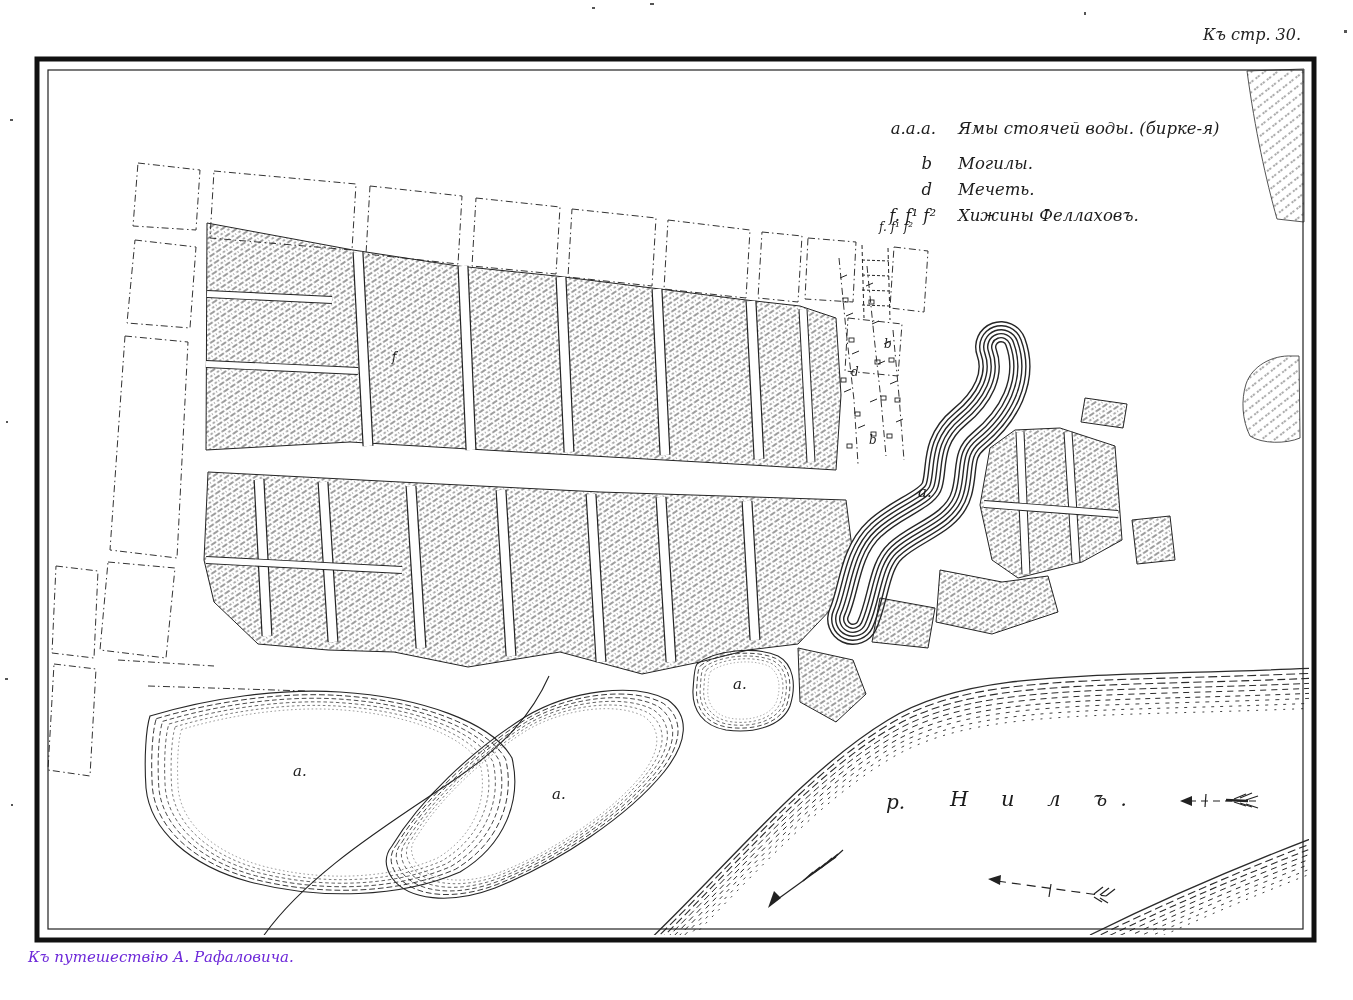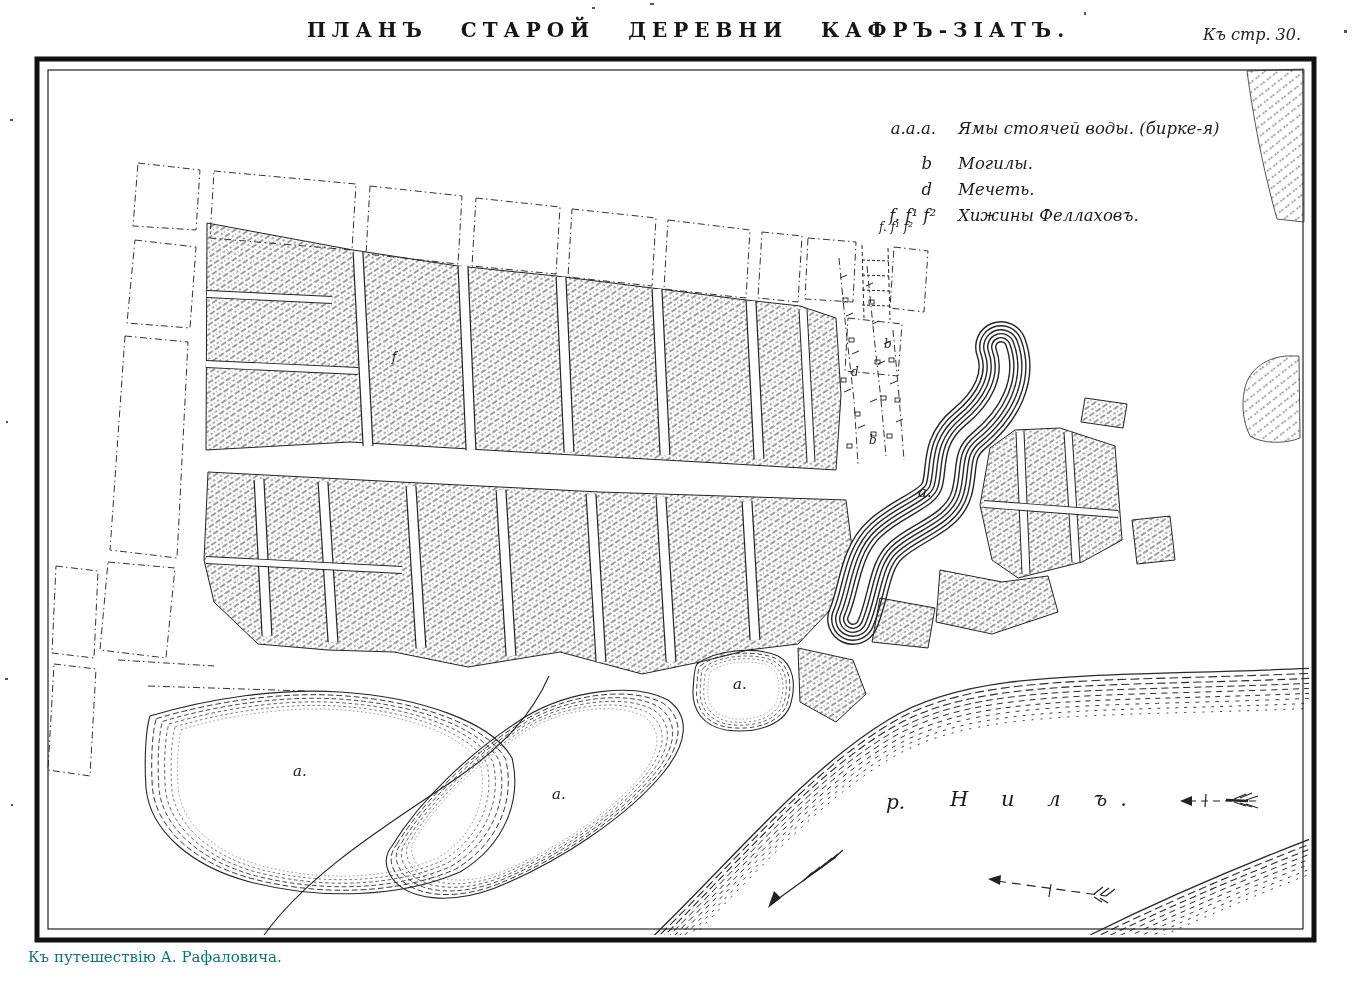--- a/index.html
+++ b/index.html
@@ -2,42 +2,41 @@
 <html><head>
 <meta charset="utf-8">
 <style>
   html,body{margin:0;padding:0;background:#ffffff;}
   .page{position:relative;width:1353px;height:1000px;background:#ffffff;overflow:hidden;
         font-family:"DejaVu Serif","Liberation Serif",serif;color:#1c1c1c;}
   .title{position:absolute;top:18px;left:50%;transform:translateX(-50%);margin-left:12px;
          font-size:20px;font-weight:bold;letter-spacing:6px;word-spacing:20px;white-space:nowrap;
          color:#161616;}
   .pageref{position:absolute;top:25px;right:52px;font-size:16px;font-style:italic;color:#222;}
-  .caption{position:absolute;top:948px;left:28px;font-size:15px;color:#0f766e;}
+  .caption{position:absolute;top:948px;left:28px;font-size:15px;font-style:italic;color:#6d28d9;}
   svg text{font-family:"DejaVu Serif","Liberation Serif",serif;fill:#1c1c1c;}
   .cur{font-style:italic;}
   .hatch{fill:url(#hv);stroke:#242424;stroke-width:1;}
   .hatchL{fill:url(#hl);stroke:#2a2a2a;stroke-width:0.8;}
   .parcel{fill:none;stroke:#333;stroke-width:1;stroke-dasharray:7 3 1.5 3.5;}
   .dashline{fill:none;stroke:#333;stroke-width:1;stroke-dasharray:7 3 1.5 3.5;}
   .street-c{stroke:#232323;fill:none;}
   .street-w{stroke:#ffffff;fill:none;}
   .ring{fill:none;stroke:#262626;}
   .spine-b{fill:none;stroke:#262626;stroke-linecap:round;}
   .spine-w{fill:none;stroke:#ffffff;stroke-linecap:round;}
   .bank{fill:none;stroke:#2b2b2b;}
   .ink{stroke:#222;fill:none;}
   .mark{stroke:#222;fill:none;stroke-width:0.9;}
 </style>
 </head>
 <body>
 
 <div class="page">
 
-  <div class="title">ПЛАНЪ СТАРОЙ ДЕРЕВНИ КАФРЪ-ЗІАТЪ.</div>
   <div class="pageref">Къ стр. 30.</div>
   <div class="caption">Къ путешествію А. Рафаловича.</div>
 
   <svg width="1353" height="1000" viewBox="0 0 1353 1000" style="position:absolute;left:0;top:0;">
     <defs>
       <pattern id="hv" width="8" height="8" patternUnits="userSpaceOnUse" patternTransform="rotate(-34)">
         <line x1="0" y1="2" x2="8" y2="2" stroke="#232323" stroke-width="0.9" stroke-dasharray="4.2 2.1"></line>
         <line x1="0" y1="6" x2="8" y2="6" stroke="#232323" stroke-width="0.75" stroke-dasharray="2.6 2.6" stroke-dashoffset="1.6"></line>
       </pattern>
       <pattern id="hl" width="8" height="8" patternUnits="userSpaceOnUse" patternTransform="rotate(-38)">

